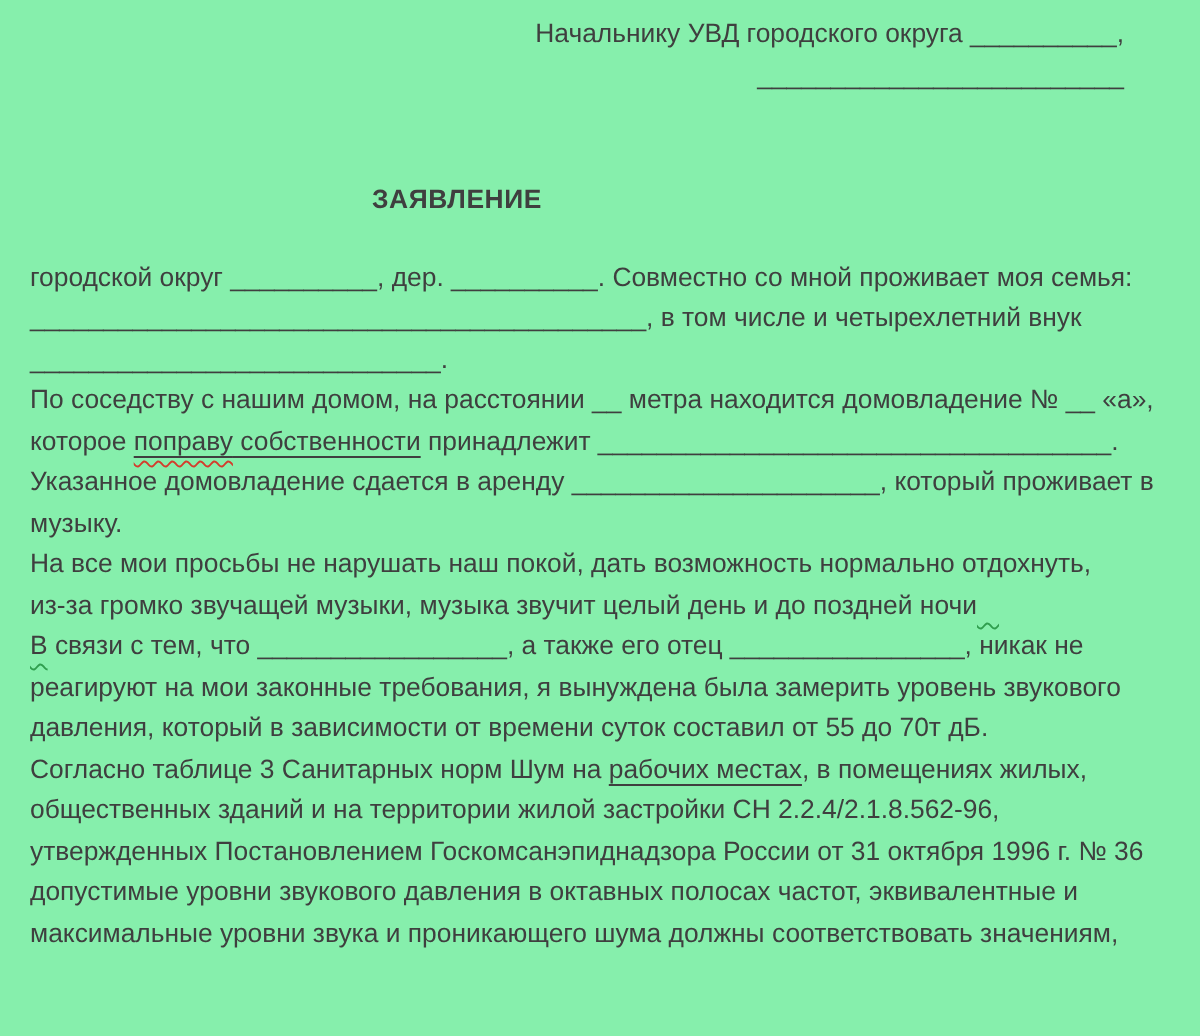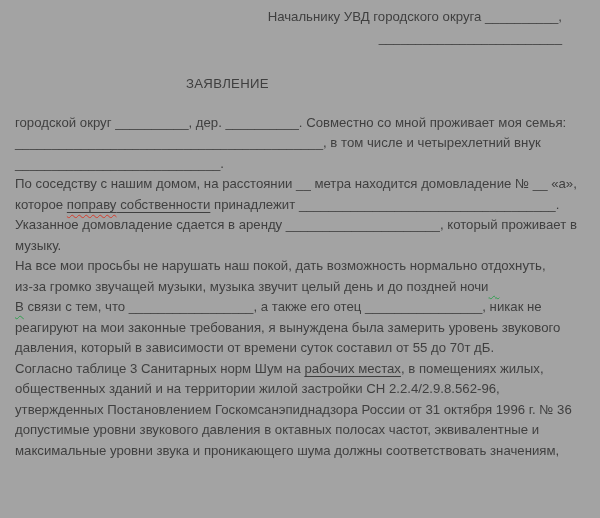--- a/index.html
+++ b/index.html
@@ -1,36 +1,36 @@
 <!DOCTYPE html>
 <html style="--text-color: #3f3f3f; --squiggle-red: #d43c2c; --squiggle-green: #2f9e4e;"><head>
 <meta charset="utf-8">
 <style>
   html, body { margin: 0; padding: 0; background: #ffffff; }
   .page {
     position: relative;
     width: 600px;
     height: 518px;
     overflow: hidden;
-    background: #a3a3a3;
+    background: #86efac;
     font-family: "Liberation Sans", "DejaVu Sans", sans-serif;
     font-size: 13.2px;
     line-height: 20.5px;
     color: var(--text-color, #3f3f3f);
     box-sizing: border-box;
     padding-top: 7px;
   }
   .header {
     text-align: right;
     padding-right: 38px;
     white-space: nowrap;
   }
   .title {
-    font-weight: normal;
-    margin-top: 26px;
+    font-weight: bold;
+    margin-top: 42px;
     margin-left: 186px;
     letter-spacing: 0.3px;
   }
   .body-lines {
     margin-top: 18px;
     padding-left: 15px;
     padding-right: 6px;
   }
   .line {
     white-space: nowrap;
@@ -73,18 +73,18 @@
       <div class="line">По соседству с нашим домом, на расстоянии __ метра находится домовладение № __ «а»,</div>
       <div class="line">которое <span class="u"><span class="rsq">поправу</span></span><span class="u"> собственности</span> принадлежит ___________________________________.</div>
       <div class="line">Указанное домовладение сдается в аренду _____________________, который проживает в</div>
       <div class="line">музыку.</div>
       <div class="line">На все мои просьбы не нарушать наш покой, дать возможность нормально отдохнуть,</div>
       <div class="line">из-за громко звучащей музыки, музыка звучит целый день и до поздней ночи<span class="gsq">&nbsp;&nbsp;&nbsp;</span></div>
       <div class="line"><span class="gsq">В</span> связи с тем, что _________________, а также его отец ________________, никак не</div>
       <div class="line">реагируют на мои законные требования, я вынуждена была замерить уровень звукового</div>
       <div class="line">давления, который в зависимости от времени суток составил от 55 до 70т дБ.</div>
       <div class="line">Согласно таблице 3 Санитарных норм Шум на <span class="u">рабочих местах</span>, в помещениях жилых,</div>
-      <div class="line">общественных зданий и на территории жилой застройки СН 2.2.4/2.9.8.562-96,</div>
+      <div class="line">общественных зданий и на территории жилой застройки СН 2.2.4/2.1.8.562-96,</div>
       <div class="line">утвержденных Постановлением Госкомсанэпиднадзора России от 31 октября 1996 г. № 36</div>
       <div class="line">допустимые уровни звукового давления в октавных полосах частот, эквивалентные и</div>
       <div class="line">максимальные уровни звука и проникающего шума должны соответствовать значениям,</div>
     </div>
 </div>
 
 </body></html>

